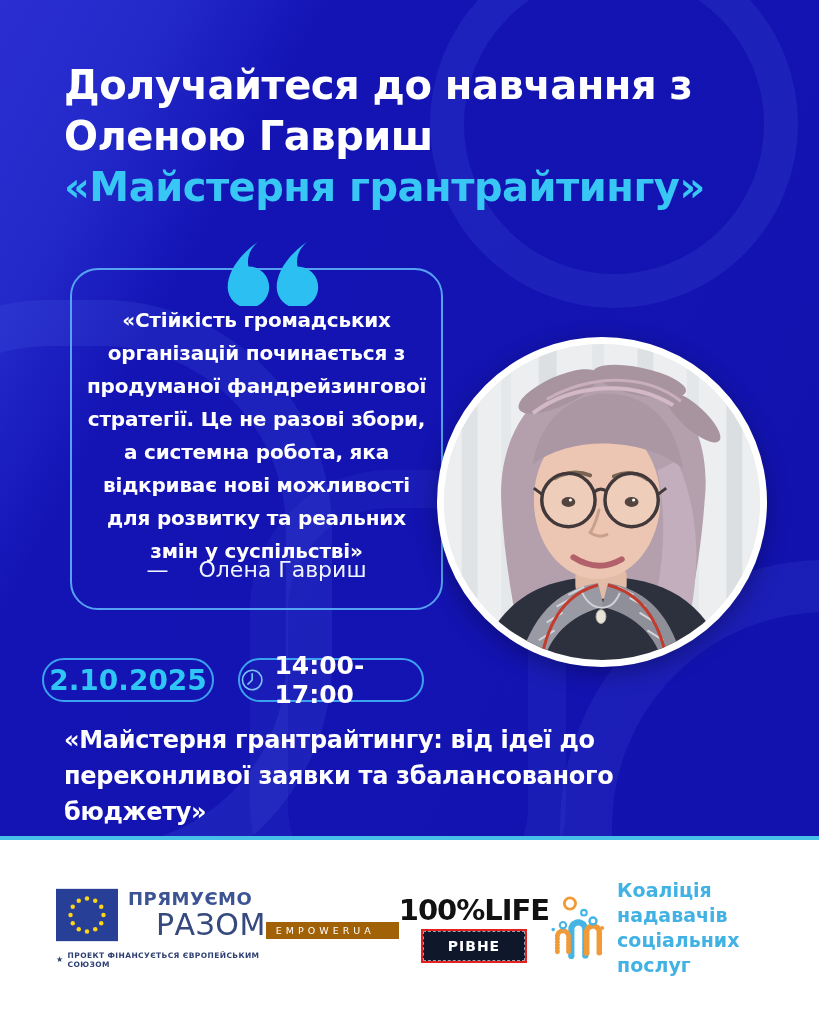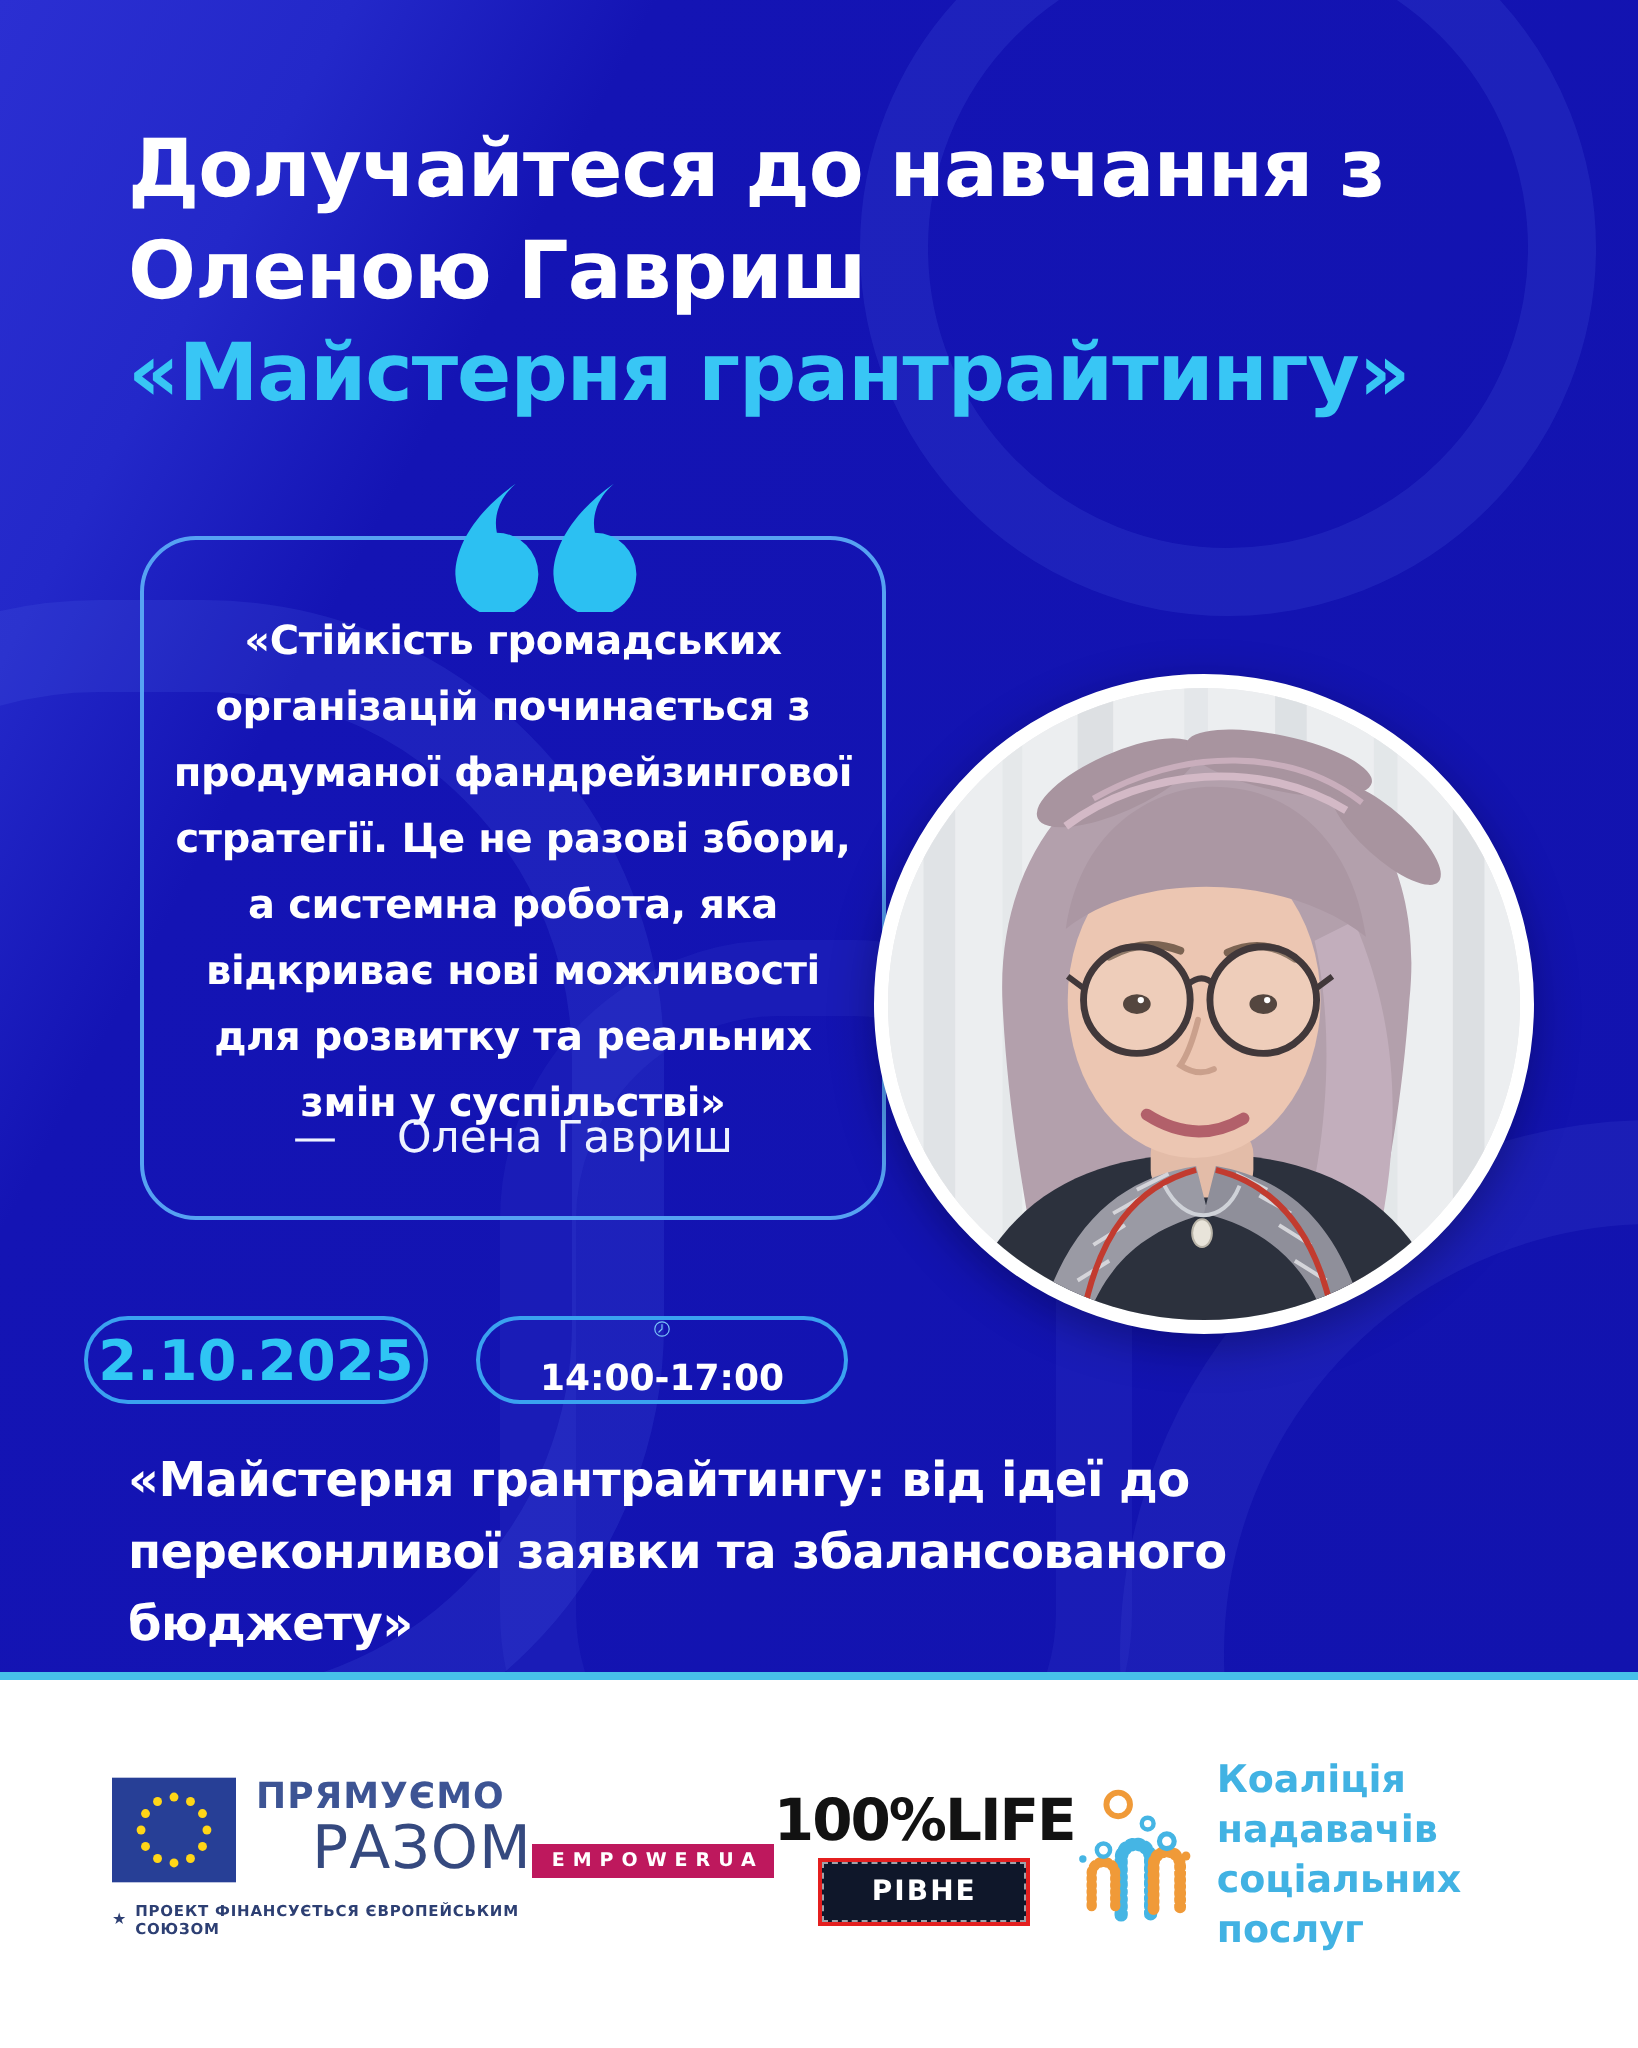--- a/index.html
+++ b/index.html
@@ -47,21 +47,21 @@
     box-shadow:0 6px 22px rgba(0,0,30,.35);background:#e9e9ec;
   }
   .photo-wrap svg{display:block;}
 
   
   .badge{
     position:absolute;height:44px;box-sizing:border-box;border:2px solid #3aa2f0;
     border-radius:24px;display:flex;align-items:center;justify-content:center;gap:10px;
   }
   .badge-date{left:42px;top:658px;width:172px;color:#2fc5f4;font-weight:700;font-size:28px;}
-  .badge-time{left:238px;top:658px;width:186px;color:#ffffff;font-weight:700;font-size:18px;flex-direction:column;}
+  .badge-time{left:238px;top:658px;width:186px;color:#ffffff;font-weight:700;font-size:25px;}
 
   
   .subtitle{
     position:absolute;left:64px;top:722px;color:#ffffff;font-weight:700;
     font-size:24px;line-height:36px;white-space:pre;letter-spacing:-0.3px;
   }
 
   
   .divider{position:absolute;left:0;top:836px;width:819px;height:4px;background:#47c0e9;}
   .footer{
@@ -73,22 +73,22 @@
   .logo-eu .top{display:flex;align-items:center;gap:10px;}
   .logo-eu .t1{font-size:18px;font-weight:800;color:#3d5494;letter-spacing:.5px;line-height:20px;}
   .logo-eu .t2{font-size:30px;font-weight:400;color:#35497f;letter-spacing:.5px;line-height:32px;margin-left:28px;}
   .logo-eu .sub{display:flex;align-items:center;gap:4px;margin-top:9px;
     font-size:7.5px;font-weight:700;color:#2d3f73;letter-spacing:.4px;}
   .logo-eu .star{color:#2d3f73;font-size:8px;line-height:8px;}
 
   .logo-eu4{display:flex;flex-direction:column;align-items:flex-start;}
   .logo-eu4 .big{font-size:36px;font-weight:900;letter-spacing:-1.5px;color:#17181a;line-height:36px;}
   .logo-eu4 .big .red{color:#e5332f;}
-  .logo-eu4 .bar{margin-top:4px;background:#be185d;color:#ffffff;font-size:9.5px;font-weight:700;
-    letter-spacing:4px;padding:4px 5px 3px 10px;line-height:10px;}
+  .logo-eu4 .bar{margin-top:4px;background:#a16207;color:#ffffff;font-size:9.5px;font-weight:400;
+    letter-spacing:4px;padding:4px 24px 3px 10px;line-height:10px;}
 
   .logo-life{display:flex;flex-direction:column;align-items:center;}
   .logo-life .big{font-size:29px;font-weight:900;color:#121212;letter-spacing:-1px;line-height:30px;}
   .logo-life .rbox{margin-top:6px;background:#0f172a;color:#fff;font-size:14px;font-weight:700;
     letter-spacing:1px;padding:6px 24px;border:1px dashed rgba(255,255,255,.6);outline:2px solid #e41f1f;}
 
   .logo-coal{display:flex;align-items:center;gap:12px;}
   .logo-coal .txt{font-size:19px;font-weight:700;color:#41b2e3;line-height:25px;}
 </style>
 </head>

